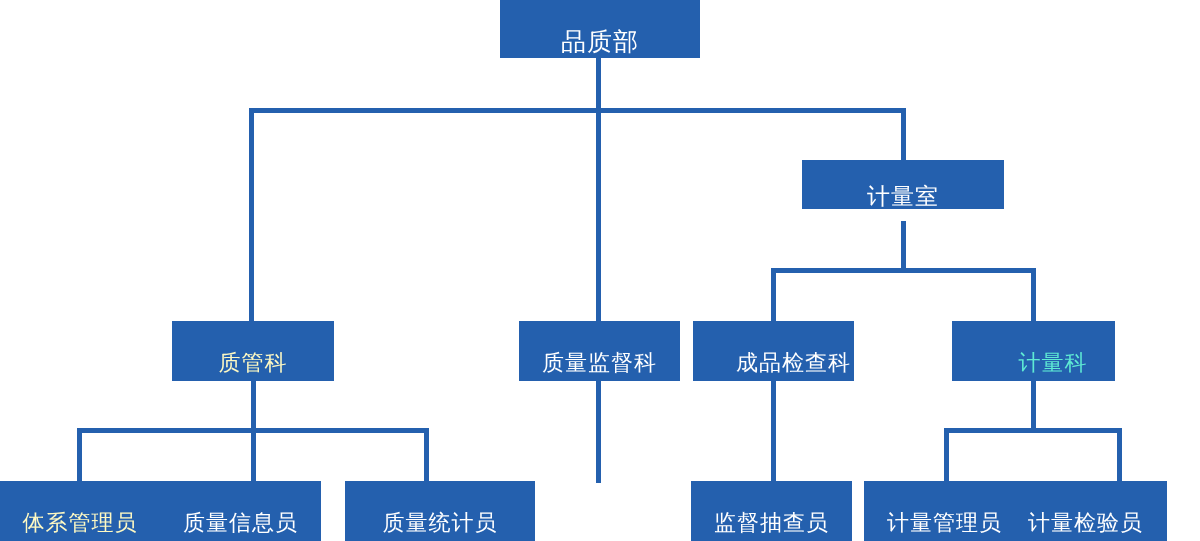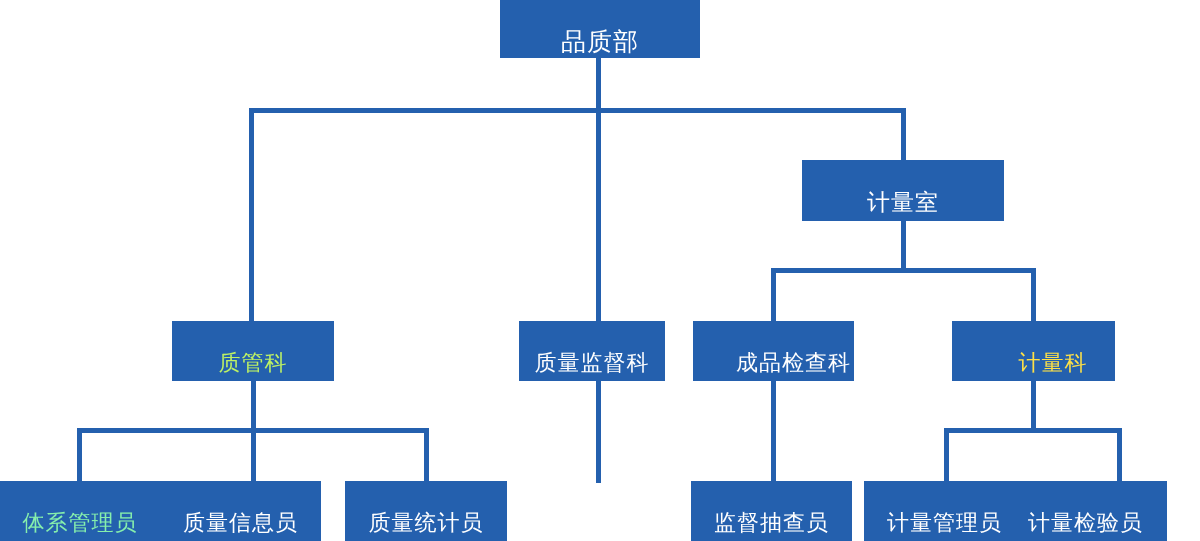--- a/index.html
+++ b/index.html
@@ -68,42 +68,42 @@
     <div class="conn" style="background: rgb(36, 96, 174); left: 424px; top: 428px; width: 5px; height: 55px;"></div>
     <div class="conn" style="background: rgb(36, 96, 174); left: 596px; top: 381px; width: 5px; height: 102px;"></div>
     <div class="conn" style="background: rgb(36, 96, 174); left: 771px; top: 381px; width: 5px; height: 102px;"></div>
     <div class="conn" style="background: rgb(36, 96, 174); left: 1031px; top: 381px; width: 5px; height: 50px;"></div>
     <div class="conn" style="background: rgb(36, 96, 174); left: 944px; top: 428px; width: 178px; height: 5px;"></div>
     <div class="conn" style="background: rgb(36, 96, 174); left: 944px; top: 428px; width: 5px; height: 55px;"></div>
     <div class="conn" style="background: rgb(36, 96, 174); left: 1117px; top: 428px; width: 5px; height: 55px;"></div>
     <div class="node lvl-1" style="left: 500px; top: 0px; width: 200px; height: 58px; background: rgb(36, 96, 174); color: rgb(255, 255, 255);">
       <span class="node-label">品质部</span>
     </div>
-    <div class="node lvl-2" style="left: 802px; top: 160px; width: 202px; height: 61px; background: rgb(36, 96, 174); color: rgb(255, 255, 255);">
+    <div class="node lvl-2" style="left: 802px; top: 160px; width: 202px; height: 49px; background: rgb(36, 96, 174); color: rgb(255, 255, 255);">
       <span class="node-label">计量室</span>
     </div>
-    <div class="node lvl-3" style="left: 172px; top: 321px; width: 162px; height: 60px; background: rgb(36, 96, 174); color: #bef264;">
+    <div class="node lvl-3" style="left: 172px; top: 321px; width: 162px; height: 60px; background: rgb(36, 96, 174); color: #fef9c3;">
       <span class="node-label">质管科</span>
     </div>
-    <div class="node lvl-3" style="left: 519px; top: 321px; width: 146px; height: 60px; background: rgb(36, 96, 174); color: rgb(255, 255, 255);">
+    <div class="node lvl-3" style="left: 519px; top: 321px; width: 161px; height: 60px; background: rgb(36, 96, 174); color: rgb(255, 255, 255);">
       <span class="node-label">质量监督科</span>
     </div>
     <div class="node lvl-3" style="left: 693px; top: 321px; width: 161px; height: 60px; background: rgb(36, 96, 174); color: rgb(255, 255, 255); padding-left: 40px;">
       <span class="node-label">成品检查科</span>
     </div>
-    <div class="node lvl-3" style="left: 952px; top: 321px; width: 163px; height: 60px; background: rgb(36, 96, 174); color: #fde047; padding-left: 39px;">
+    <div class="node lvl-3" style="left: 952px; top: 321px; width: 163px; height: 60px; background: rgb(36, 96, 174); color: #5eead4; padding-left: 39px;">
       <span class="node-label">计量科</span>
     </div>
-    <div class="node lvl-4" style="left: 0px; top: 481px; width: 160px; height: 60px; background: rgb(36, 96, 174); color: #86efac;">
+    <div class="node lvl-4" style="left: 0px; top: 481px; width: 160px; height: 60px; background: rgb(36, 96, 174); color: #fef9c3;">
       <span class="node-label">体系管理员</span>
     </div>
     <div class="node lvl-4" style="left: 160px; top: 481px; width: 161px; height: 60px; background: rgb(36, 96, 174); color: rgb(255, 255, 255);">
       <span class="node-label">质量信息员</span>
     </div>
-    <div class="node lvl-4" style="left: 345px; top: 481px; width: 162px; height: 60px; background: rgb(36, 96, 174); color: rgb(255, 255, 255);">
+    <div class="node lvl-4" style="left: 345px; top: 481px; width: 190px; height: 60px; background: rgb(36, 96, 174); color: rgb(255, 255, 255);">
       <span class="node-label">质量统计员</span>
     </div>
     <div class="node lvl-4" style="left: 691px; top: 481px; width: 161px; height: 60px; background: rgb(36, 96, 174); color: rgb(255, 255, 255); justify-content: center;">
       <span class="node-label">监督抽查员</span>
     </div>
     <div class="node lvl-4" style="left: 864px; top: 481px; width: 161px; height: 60px; background: rgb(36, 96, 174); color: rgb(255, 255, 255);">
       <span class="node-label">计量管理员</span>
     </div>
     <div class="node lvl-4" style="left: 1004px; top: 481px; width: 163px; height: 60px; background: rgb(36, 96, 174); color: rgb(255, 255, 255);">
       <span class="node-label">计量检验员</span>

